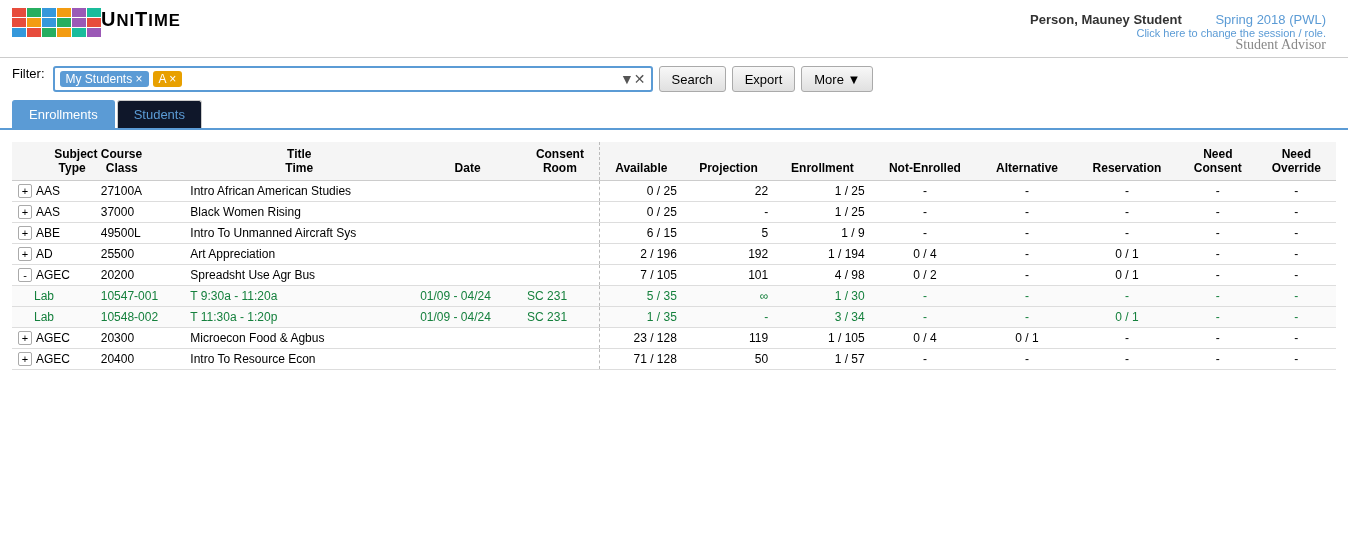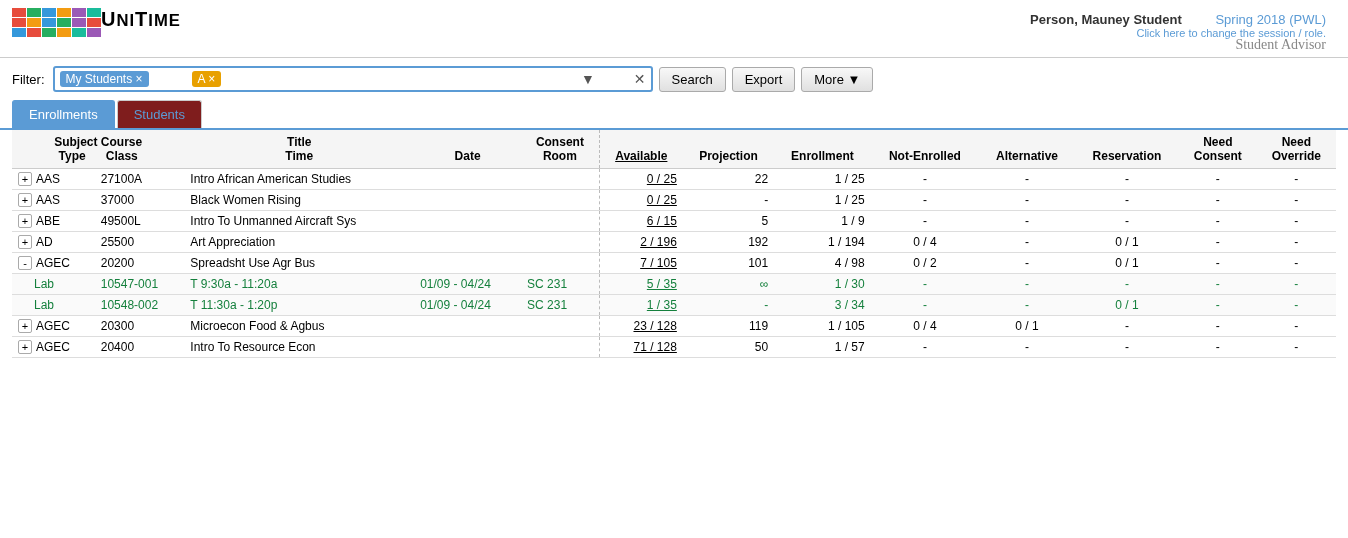--- a/index.html
+++ b/index.html
@@ -14,48 +14,48 @@
     .logo-text span.uni { font-variant: small-caps; }
     .title-area { flex: 1; text-align: right; padding-right: 10px; }
     .main-title { font-size: 24px; font-weight: normal; color: #333; }
     .help-icon { display: inline-block; width: 20px; height: 20px; background: #5b9bd5; color: #fff; border-radius: 50%; text-align: center; line-height: 20px; font-weight: bold; font-size: 13px; vertical-align: middle; cursor: pointer; }
     .user-info { margin-top: 4px; font-size: 13px; color: #333; }
     .user-name { font-weight: bold; margin-right: 30px; }
     .session-link { color: #5b9bd5; cursor: pointer; }
     .session-link small { display: block; font-size: 11px; color: #5b9bd5; }
 
     
-    .filter-bar { display: flex; align-items: center; padding: 8px 12px; }
+    .filter-bar { display: flex; padding: 8px 12px; }
     .filter-label { margin-right: 8px; font-size: 13px; }
-    .filter-input-wrap { display: flex; align-items: center; border: 2px solid #5b9bd5; border-radius: 3px; padding: 3px 5px; min-width: 600px; background: #fff; gap: 39px; }
+    .filter-input-wrap { display: flex; align-items: center; border: 2px solid #5b9bd5; border-radius: 3px; padding: 3px 5px; min-width: 600px; background: #fff; }
     .filter-tag { display: inline-flex; align-items: center; background: #5b9bd5; color: #fff; border-radius: 3px; padding: 1px 6px; margin-right: 4px; font-size: 12px; cursor: pointer; }
     .filter-tag.orange { background: #e8a000; }
     .filter-icon-btn { background: none; border: none; cursor: pointer; font-size: 14px; color: #555; }
     .btn { border: 1px solid #aaa; background: linear-gradient(to bottom, #f8f8f8, #e0e0e0); padding: 4px 12px; font-size: 13px; cursor: pointer; border-radius: 3px; margin-left: 6px; }
     .btn-more { display: inline-flex; align-items: center; gap: 4px; }
 
     
-    .tabs { display: flex; padding: 0 12px; border-bottom: 2px solid #5b9bd5; margin-bottom: 0; }
+    .tabs { display: flex; padding: 0 12px; border-bottom: 2px solid #5b9bd5; margin-bottom: 12px; }
     .tab { padding: 6px 16px; font-size: 13px; cursor: pointer; border: 1px solid #ccc; border-bottom: none; border-radius: 3px 3px 0 0; margin-right: 2px; }
     .tab.active { background: #5b9bd5; color: #fff; border-color: #5b9bd5; }
-    .tab.inactive { background: #7f1d1d; color: #5b9bd5; }
+    .tab.inactive { background: #0f172a; color: #5b9bd5; }
 
     
     .table-wrap { padding: 0 12px; overflow-x: auto; }
     table { width: 100%; border-collapse: collapse; font-size: 12px; }
     thead tr { background: #f5f5f5; }
     th { text-align: center; padding: 5px 6px; font-weight: bold; font-size: 12px; border-bottom: 1px solid #ccc; vertical-align: bottom; white-space: nowrap; }
     th.left { text-align: center; }
     td { padding: 3px 6px; border-bottom: 1px solid #ddd; vertical-align: middle; white-space: nowrap; }
     td.center { text-align: center; }
     td.right { text-align: right; }
     .expand-btn { display: inline-block; width: 14px; height: 14px; border: 1px solid #aaa; background: #fff; text-align: center; line-height: 12px; font-size: 11px; cursor: pointer; margin-right: 4px; border-radius: 2px; }
     .sub-row td { background: #fafafa; color: #15803d; }
     .sub-row td:first-child { padding-left: 20px; }
-    .col-divider { border-left: 1px dashed #bbb; text-decoration: underline; }
+    .col-divider { border-left: 1px dashed #bbb; }
   </style>
 </head>
 <body>
 
 <div class="header">
   <div class="logo-area">
     <div class="logo-grid" id="logo-grid">
         <span class="logo-grid-cell" style="background: rgb(231, 76, 60);"></span>
         <span class="logo-grid-cell" style="background: rgb(39, 174, 96);"></span>
         <span class="logo-grid-cell" style="background: rgb(52, 152, 219);"></span>

